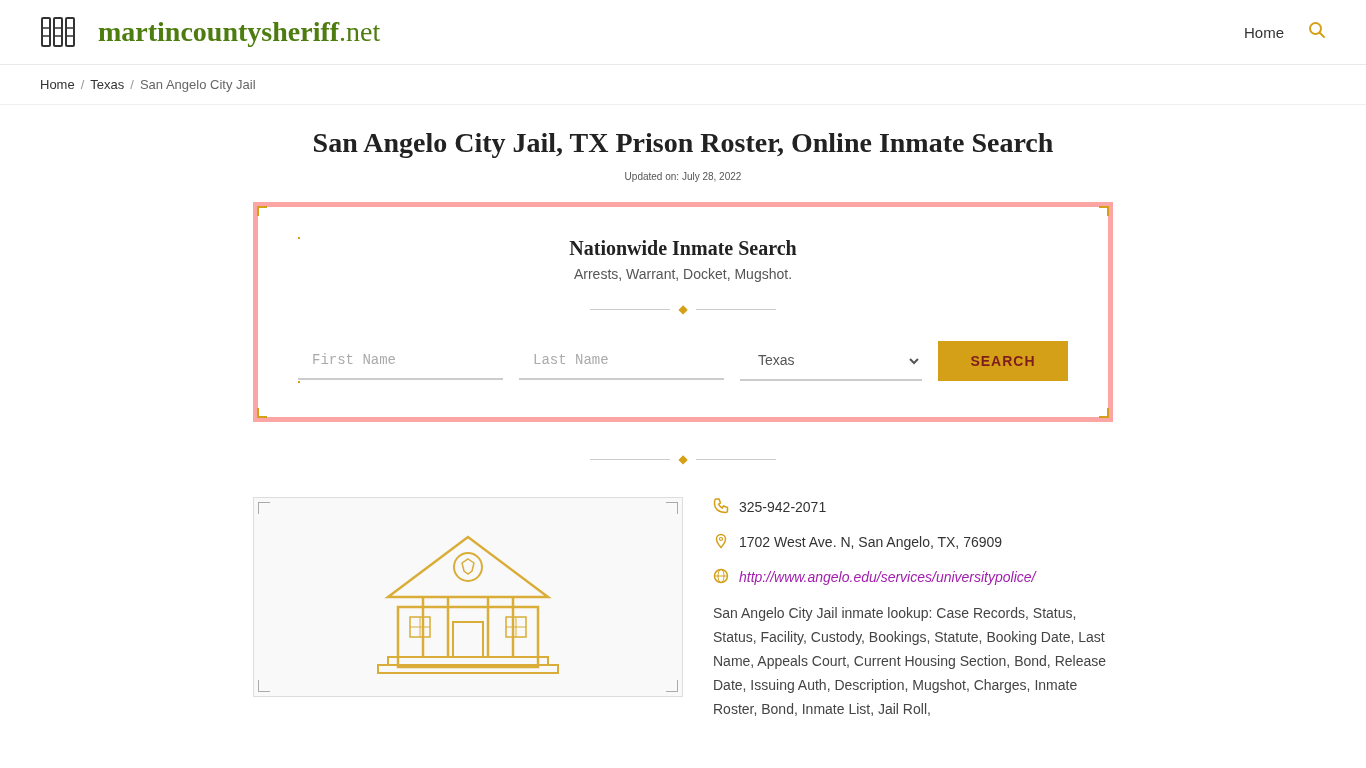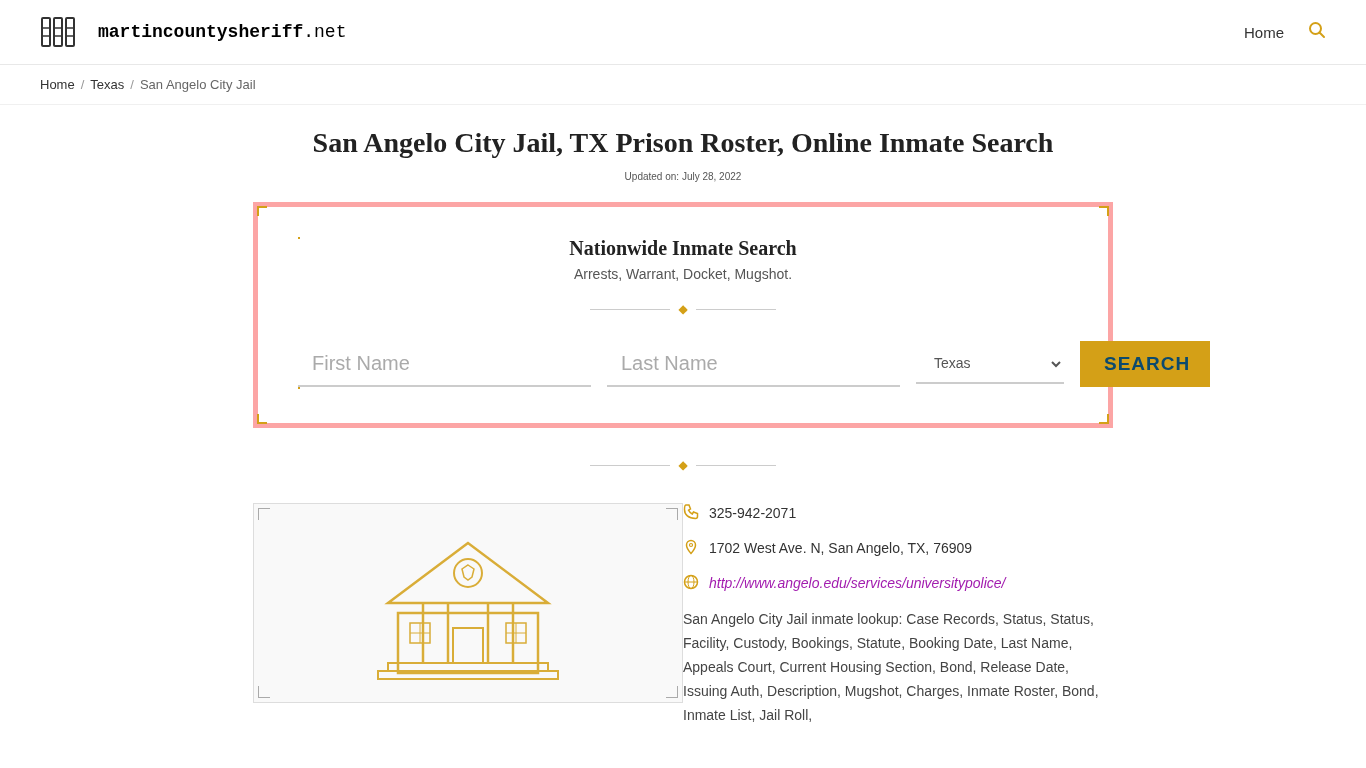--- a/index.html
+++ b/index.html
@@ -18,24 +18,24 @@
       align-items: center;
       gap: 10px;
       text-decoration: none;
       color: #333;
     }
     .logo-icon {
       width: 48px;
       height: 36px;
     }
     .logo-text {
-      font-size: 18px;
-      font-family: Liberation Mono, monospace;
+      font-size: 28px;
+      font-family: Liberation Serif, serif;
       font-weight: 400;
-      color: #000000;
+      color: #4d7c0f;
     }
     .logo-text strong {
       font-weight: 700;
     }
     .header-nav {
       display: flex;
       align-items: center;
       gap: 24px;
     }
     .nav-link {
@@ -160,22 +160,22 @@
     .search-fields {
       display: flex;
       gap: 16px;
       align-items: center;
     }
     .search-input {
       flex: 1;
       padding: 10px 14px;
       border: none;
       border-bottom: 2px solid #ccc;
-      font-size: 20px;
-      font-family: Liberation Sans, sans-serif;
+      font-size: 14px;
+      font-family: Liberation Mono, monospace;
       outline: none;
       background: transparent;
       color: #777;
     }
     .search-input::placeholder {
       color: #aaa;
     }
     .state-select {
       flex: 1;
       padding: 10px 14px;
@@ -184,24 +184,24 @@
       font-size: 14px;
       font-family: Arial, sans-serif;
       outline: none;
       background: transparent;
       color: #555;
       cursor: pointer;
       appearance: auto;
     }
     .search-btn {
       background: #d4a017;
-      color: #0c4a6e;
+      color: #7f1d1d;
       border: none;
       padding: 12px 24px;
-      font-size: 19px;
+      font-size: 14px;
       font-family: Arial, sans-serif;
       font-weight: 700;
       letter-spacing: 1px;
       cursor: pointer;
       text-transform: uppercase;
       min-width: 130px;
     }
 
     
     .bottom-divider {
@@ -216,20 +216,21 @@
       content: '';
       display: block;
       width: 80px;
       height: 1px;
       background: #ccc;
     }
 
     
     .info-section {
       display: flex;
+      gap: 30px;
       align-items: flex-start;
       justify-content: center;
     }
 
     .jail-image {
       flex: 0 0 430px;
       height: 200px;
       border: 1px solid #ddd;
       position: relative;
       display: flex;

